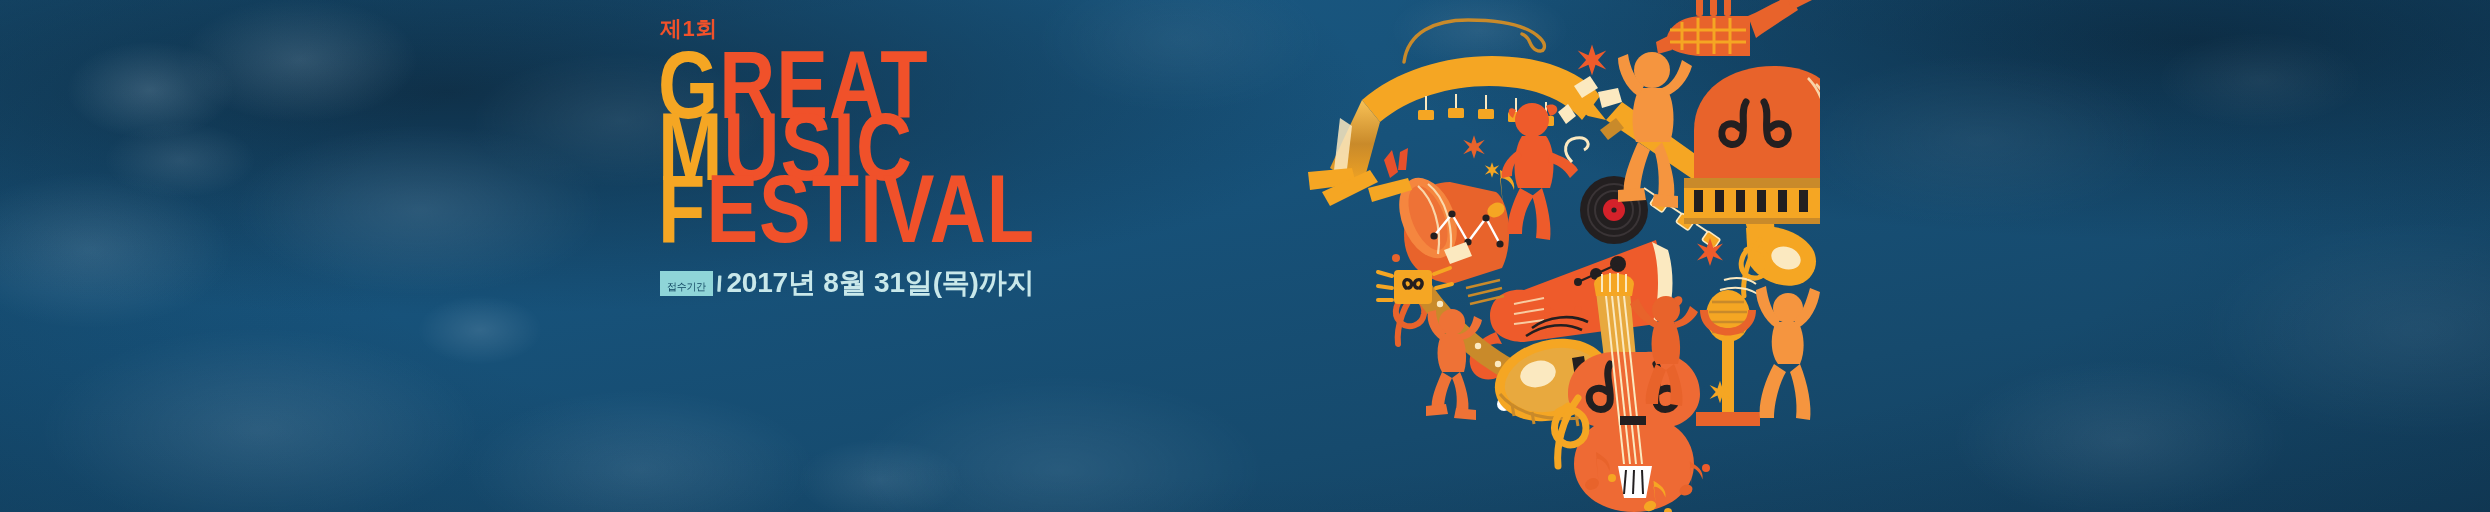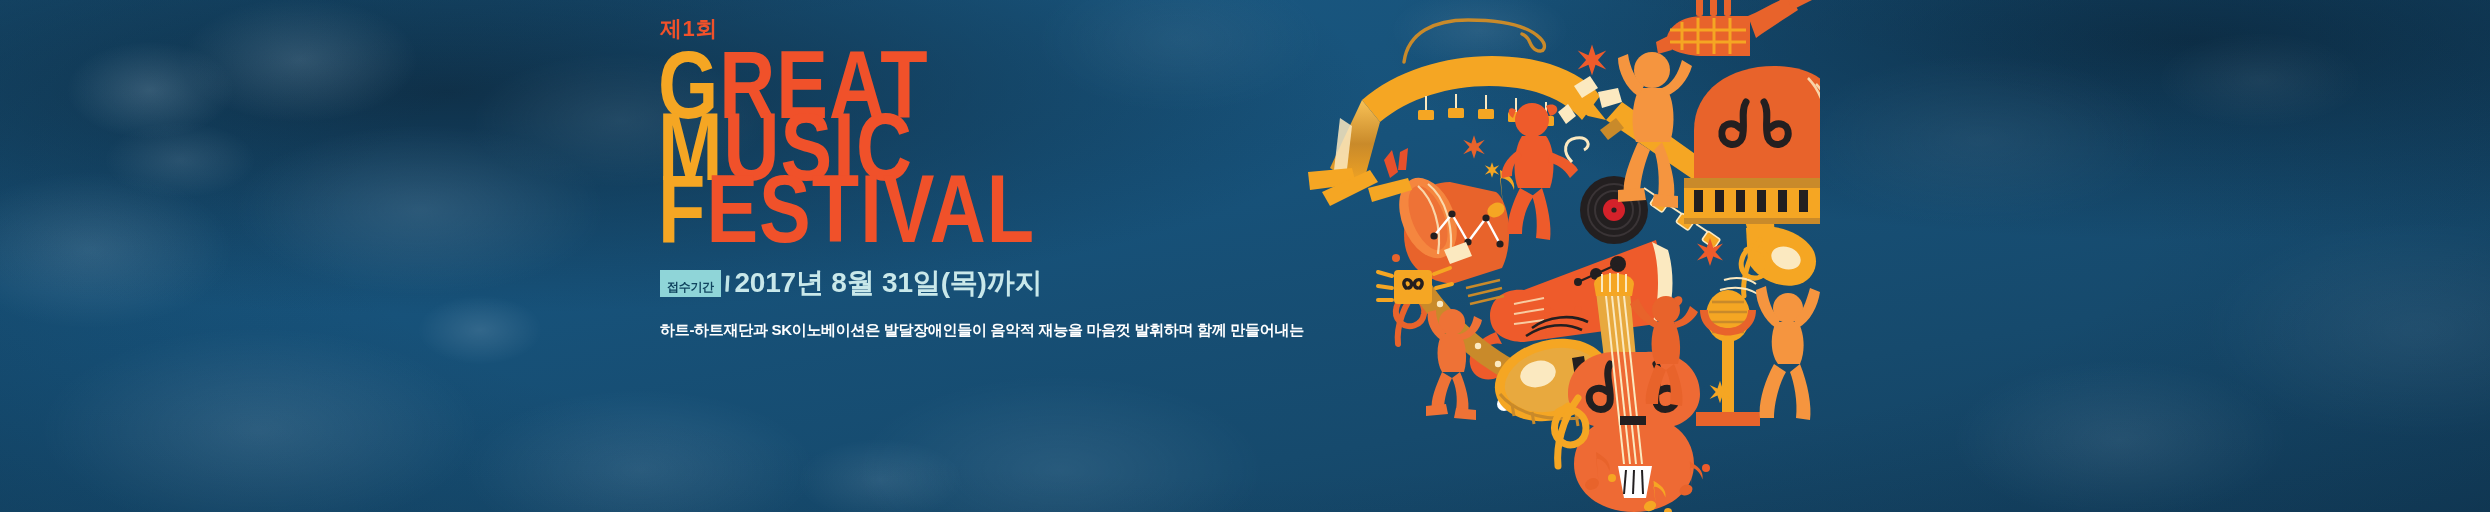--- a/index.html
+++ b/index.html
@@ -100,22 +100,22 @@
   .date-row {
     display: flex;
     align-items: center;
     margin-top: 37px;
     margin-left: 2px;
   }
   .date-badge {
     display: inline-block;
     background: #8FD5D8;
     color: #10445F;
-    font-size: 12px;
-    font-weight: bold;
+    font-size: 10px;
+    font-weight: normal;
     letter-spacing: -0.3px;
     padding: 11px 7px 4px 7px;
     line-height: 1;
   }
   .slash {
     color: #BFE4E6;
     font-size: 21px;
     font-weight: bold;
     letter-spacing: -5px;
     margin: 0 9px 0 3px;
@@ -172,21 +172,20 @@
       <div class="logo-line"><span class="cap">F</span><span>ESTIVAL</span></div>
     </div>
 
     <div class="date-row">
       <span class="date-badge">접수기간</span>
       <span class="slash">\\</span>
       <span class="date-text">2017년 8월 31일(목)까지</span>
     </div>
 
     <div class="desc">
-      <div>하트-하트재단과 SK이노베이션은 발달장애인들이 음악적 재능을 마음껏 발휘하며 함께 만들어내는</div>
     </div>
 
   </div>
 
   <div class="collage">
   <svg viewBox="0 0 520 528" xmlns="http://www.w3.org/2000/svg">
     <defs>
       <linearGradient id="hornG" x1="0" y1="0" x2="0" y2="1">
         <stop offset="0" stop-color="#F8C156"></stop>
         <stop offset="0.5" stop-color="#C98A2A"></stop>

